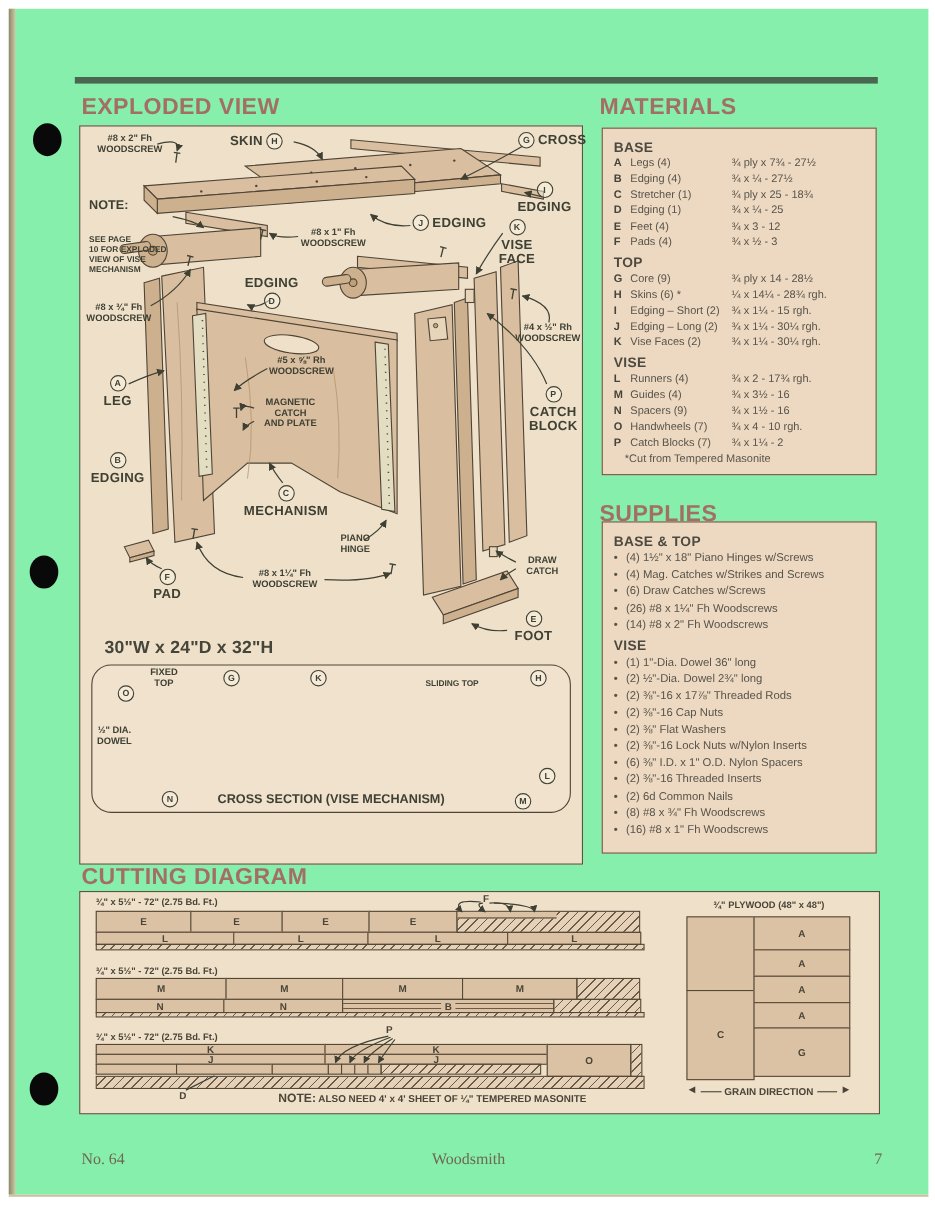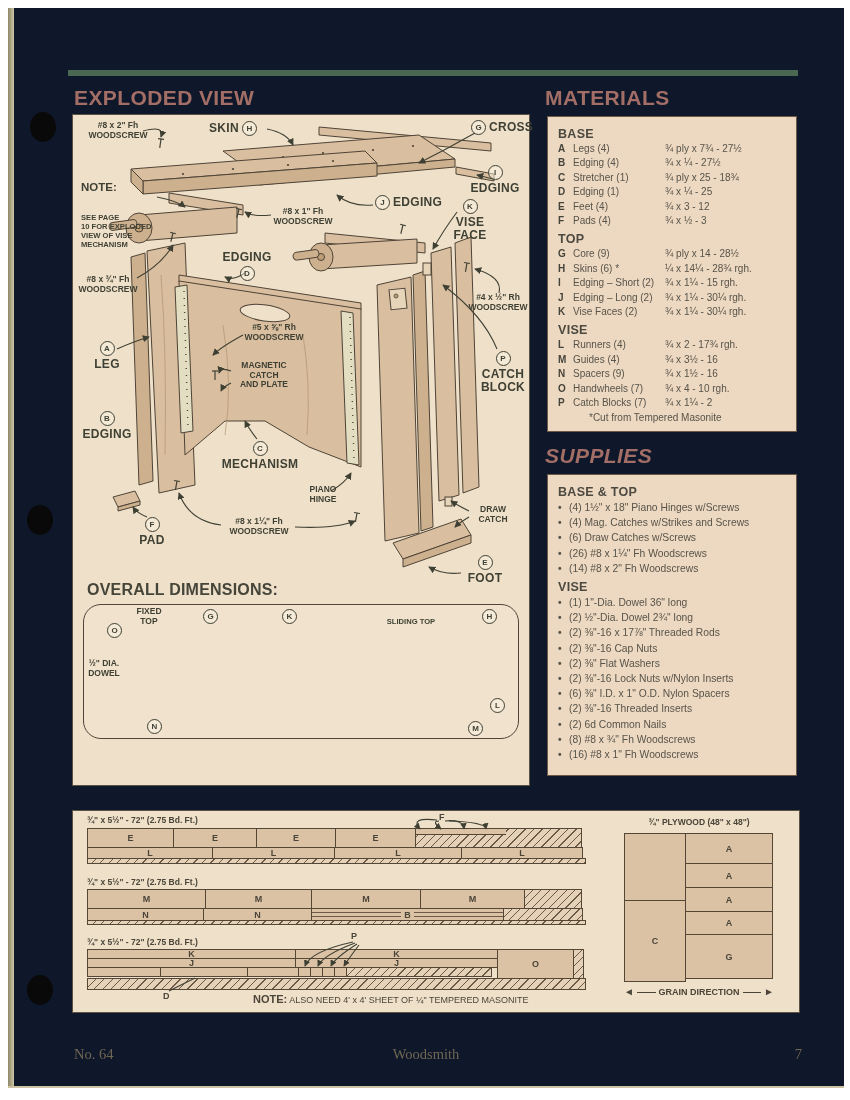--- a/index.html
+++ b/index.html
@@ -1,34 +1,34 @@
 <!DOCTYPE html>
 <html><head>
 <meta charset="utf-8">
 <style>
   html,body{margin:0;padding:0;}
   body{width:850px;height:1100px;position:relative;background:#ffffff;
        font-family:"Liberation Sans","DejaVu Sans",sans-serif;overflow:hidden;}
-  .page{position:absolute;left:8px;top:8px;width:836px;height:1078px;background:#0f172a;}
+  .page{position:absolute;left:8px;top:8px;width:836px;height:1078px;background:#86efac;}
   .spine{position:absolute;left:0;top:0;width:6px;height:100%;
          background:linear-gradient(90deg,#8d8668,#cfc8a6);}
   .hole{position:absolute;width:26px;height:30px;border-radius:50%;background:#090909;}
   .rule{position:absolute;left:60px;top:62px;width:730px;height:6px;background:#4a6751;}
   .h1{position:absolute;font-size:21px;font-weight:bold;color:#a36e66;letter-spacing:.4px;}
   .panel{position:absolute;background:#edd8c1;border:1.2px solid #6b5846;box-sizing:border-box;}
   .diagbox{position:absolute;background:#efe0c9;border:1.5px solid #5c5244;box-sizing:border-box;}
 
   
   .mat-body{padding:6px 10px 4px 10px;}
   .sec-h{font-size:12.5px;font-weight:bold;color:#4c4a40;letter-spacing:.3px;margin:4px 0 1px 0;}
   .mat-row{display:flex;font-size:10px;line-height:14.4px;color:#57544a;}
   .mat-letter{width:15px;font-weight:bold;color:#45443a;flex:none;}
   .mat-name{width:92px;flex:none;white-space:nowrap;}
   .mat-dim{flex:1;white-space:nowrap;}
-  .mat-foot{font-size:10px;color:#57544a;margin-left:31px;line-height:14px;}
+  .mat-foot{font-size:10px;color:#57544a;margin-left:10px;line-height:14px;}
   .sup-item{display:flex;font-size:10.3px;line-height:15.2px;color:#57544a;white-space:nowrap;}
   .sup-b{width:11px;flex:none;font-weight:bold;}
 
   
   .co{position:absolute;font-weight:bold;color:#3f4034;text-align:center;white-space:pre-line;}
   .co-small{font-size:8.5px;line-height:9.5px;}
   .co-big{font-size:12px;line-height:13px;letter-spacing:.3px;}
   .co.row{display:flex;align-items:center;gap:3px;white-space:pre-line;}
   .co.col{display:flex;flex-direction:column;align-items:center;gap:2px;}
   .circ{display:inline-flex;align-items:center;justify-content:center;flex:none;
@@ -55,21 +55,21 @@
   .blines{background:repeating-linear-gradient(0deg,#dcc2a5 0 3px,#6c5946 3px 4px);}
   .blines span{background:#dcc2a5;padding:0 3px;}
   .cletter{position:absolute;font-size:9px;font-weight:bold;color:#4a4538;}
   .plytitle{position:absolute;font-size:8.5px;font-weight:bold;color:#4a4538;text-align:center;}
   .ply{position:absolute;display:flex;}
   .plycell{border:1px solid #544736;display:flex;align-items:center;justify-content:center;
            font-size:9px;font-weight:bold;color:#4a4538;background:#dcc2a5;box-sizing:border-box;}
   .grain{position:absolute;display:flex;align-items:center;gap:3px;font-size:9px;font-weight:bold;color:#4a4538;}
   .grain .gl{flex:1;height:0;border-top:1.5px solid #4a4538;}
   .tri{font-size:10px;line-height:10px;}
-  .notel{position:absolute;font-size:9px;color:#4a4538;font-weight:normal;white-space:nowrap;}
+  .notel{position:absolute;font-size:9px;color:#4a4538;font-weight:bold;white-space:nowrap;}
   .notel b{font-size:11px;}
 
   .footer{position:absolute;top:1038px;left:0;width:836px;font-family:"Liberation Serif","DejaVu Serif",serif;
           font-size:14.5px;color:#6f6753;}
   .f-c{position:absolute;left:0;width:100%;text-align:center;}
   .f-l{position:absolute;left:66px;}
   .f-r{position:absolute;right:42px;}
   .botline{position:absolute;left:0;top:1078px;width:836px;height:1.5px;background:#cdc3a2;}
   svg .ldr{fill:none;stroke:#3f4034;stroke-width:1.1;}
   svg .wd{fill:#d9be9f;stroke:#4e4437;stroke-width:1;}
@@ -317,30 +317,30 @@
     <div class="co co-small" style="left:228px;top:370px;width:44px;"><span>PIANO
 HINGE</span></div>
     <div class="co co-small" style="left:398px;top:390px;width:44px;"><span>DRAW
 CATCH</span></div>
     <div class="co co-small" style="left:150px;top:402px;width:72px;"><span>#8 x 1¼" Fh
 WOODSCREW</span></div>
     <div class="co col" style="left:58px;top:402px;width:42px;"><span class="circ">F</span><span class="co-big">PAD</span></div>
     <div class="co col" style="left:390px;top:440px;width:44px;"><span class="circ">E</span><span class="co-big">FOOT</span></div>
 
     <div class="co dims leftal" style="left:14px;top:446px;width:320px;">
-      <div>OVERALL DIMENSIONS:</div>
       <div style="margin-left:8px;">30"W x 24"D x 32"H</div>
     </div>
 
     <div class="crossbox"></div>
     <div class="co co-small" style="left:56px;top:492px;width:40px;"><span>FIXED
 TOP</span></div>
     <div class="co" style="left:296px;top:502px;width:84px;font-size:7.6px;"><span>SLIDING TOP</span></div>
     <div class="co co-small" style="left:8px;top:544px;width:46px;"><span>½" DIA.
 DOWEL</span></div>
+    <div class="co cap" style="left:10px;top:606px;width:436px;"><span>CROSS SECTION (VISE MECHANISM)</span></div>
     <span class="circ" style="position:absolute;left:34px;top:508px;">O</span>
     <span class="circ" style="position:absolute;left:130px;top:494px;">G</span>
     <span class="circ" style="position:absolute;left:209px;top:494px;">K</span>
     <span class="circ" style="position:absolute;left:409px;top:494px;">H</span>
     <span class="circ" style="position:absolute;left:74px;top:604px;">N</span>
     <span class="circ" style="position:absolute;left:417px;top:583px;">L</span>
     <span class="circ" style="position:absolute;left:395px;top:606px;">M</span>
   </div>
 
   <div class="h1" style="left:537px;top:78px;">MATERIALS</div>
@@ -426,21 +426,21 @@
         </div>
         <div class="mat-row">
           <span class="mat-letter">P</span>
           <span class="mat-name">Catch Blocks (7)</span>
           <span class="mat-dim">¾ x 1¼ - 2</span>
         </div>
         <div class="mat-foot">*Cut from Tempered Masonite</div>
       </div>
   </div>
 
-  <div class="h1" style="left:537px;top:436px;font-style:italic;">SUPPLIES</div>
+  <div class="h1" style="left:537px;top:448px;">SUPPLIES</div>
   <div class="panel" style="left:539px;top:466px;width:250px;height:302px;">
     <div class="mat-body" id="supplies-body">
         <div class="sec-h">BASE &amp; TOP</div>
         <div class="sup-item">
           <span class="sup-b">•</span>
           <span>(4) 1½" x 18" Piano Hinges w/Screws</span>
         </div>
         <div class="sup-item">
           <span class="sup-b">•</span>
           <span>(4) Mag. Catches w/Strikes and Screws</span>
@@ -498,20 +498,21 @@
           <span class="sup-b">•</span>
           <span>(8) #8 x ¾" Fh Woodscrews</span>
         </div>
         <div class="sup-item">
           <span class="sup-b">•</span>
           <span>(16) #8 x 1" Fh Woodscrews</span>
         </div>
       </div>
   </div>
 
+  <div class="h1" style="left:66px;top:778px;">CUTTING DIAGRAM</div>
   <div class="diagbox" style="left:64px;top:802px;width:728px;height:203px;">
 
     <div class="bd-label" style="left:14px;top:4px;">¾" x 5½" - 72" (2.75 Bd. Ft.)</div>
     <div class="board" style="left:14px;top:17px;">
       <div class="crow">
         <div class="cc" style="width:87px;height:20px;">
             <span>E</span>
           </div>
         <div class="cc" style="width:84px;height:20px;">
             <span>E</span>

